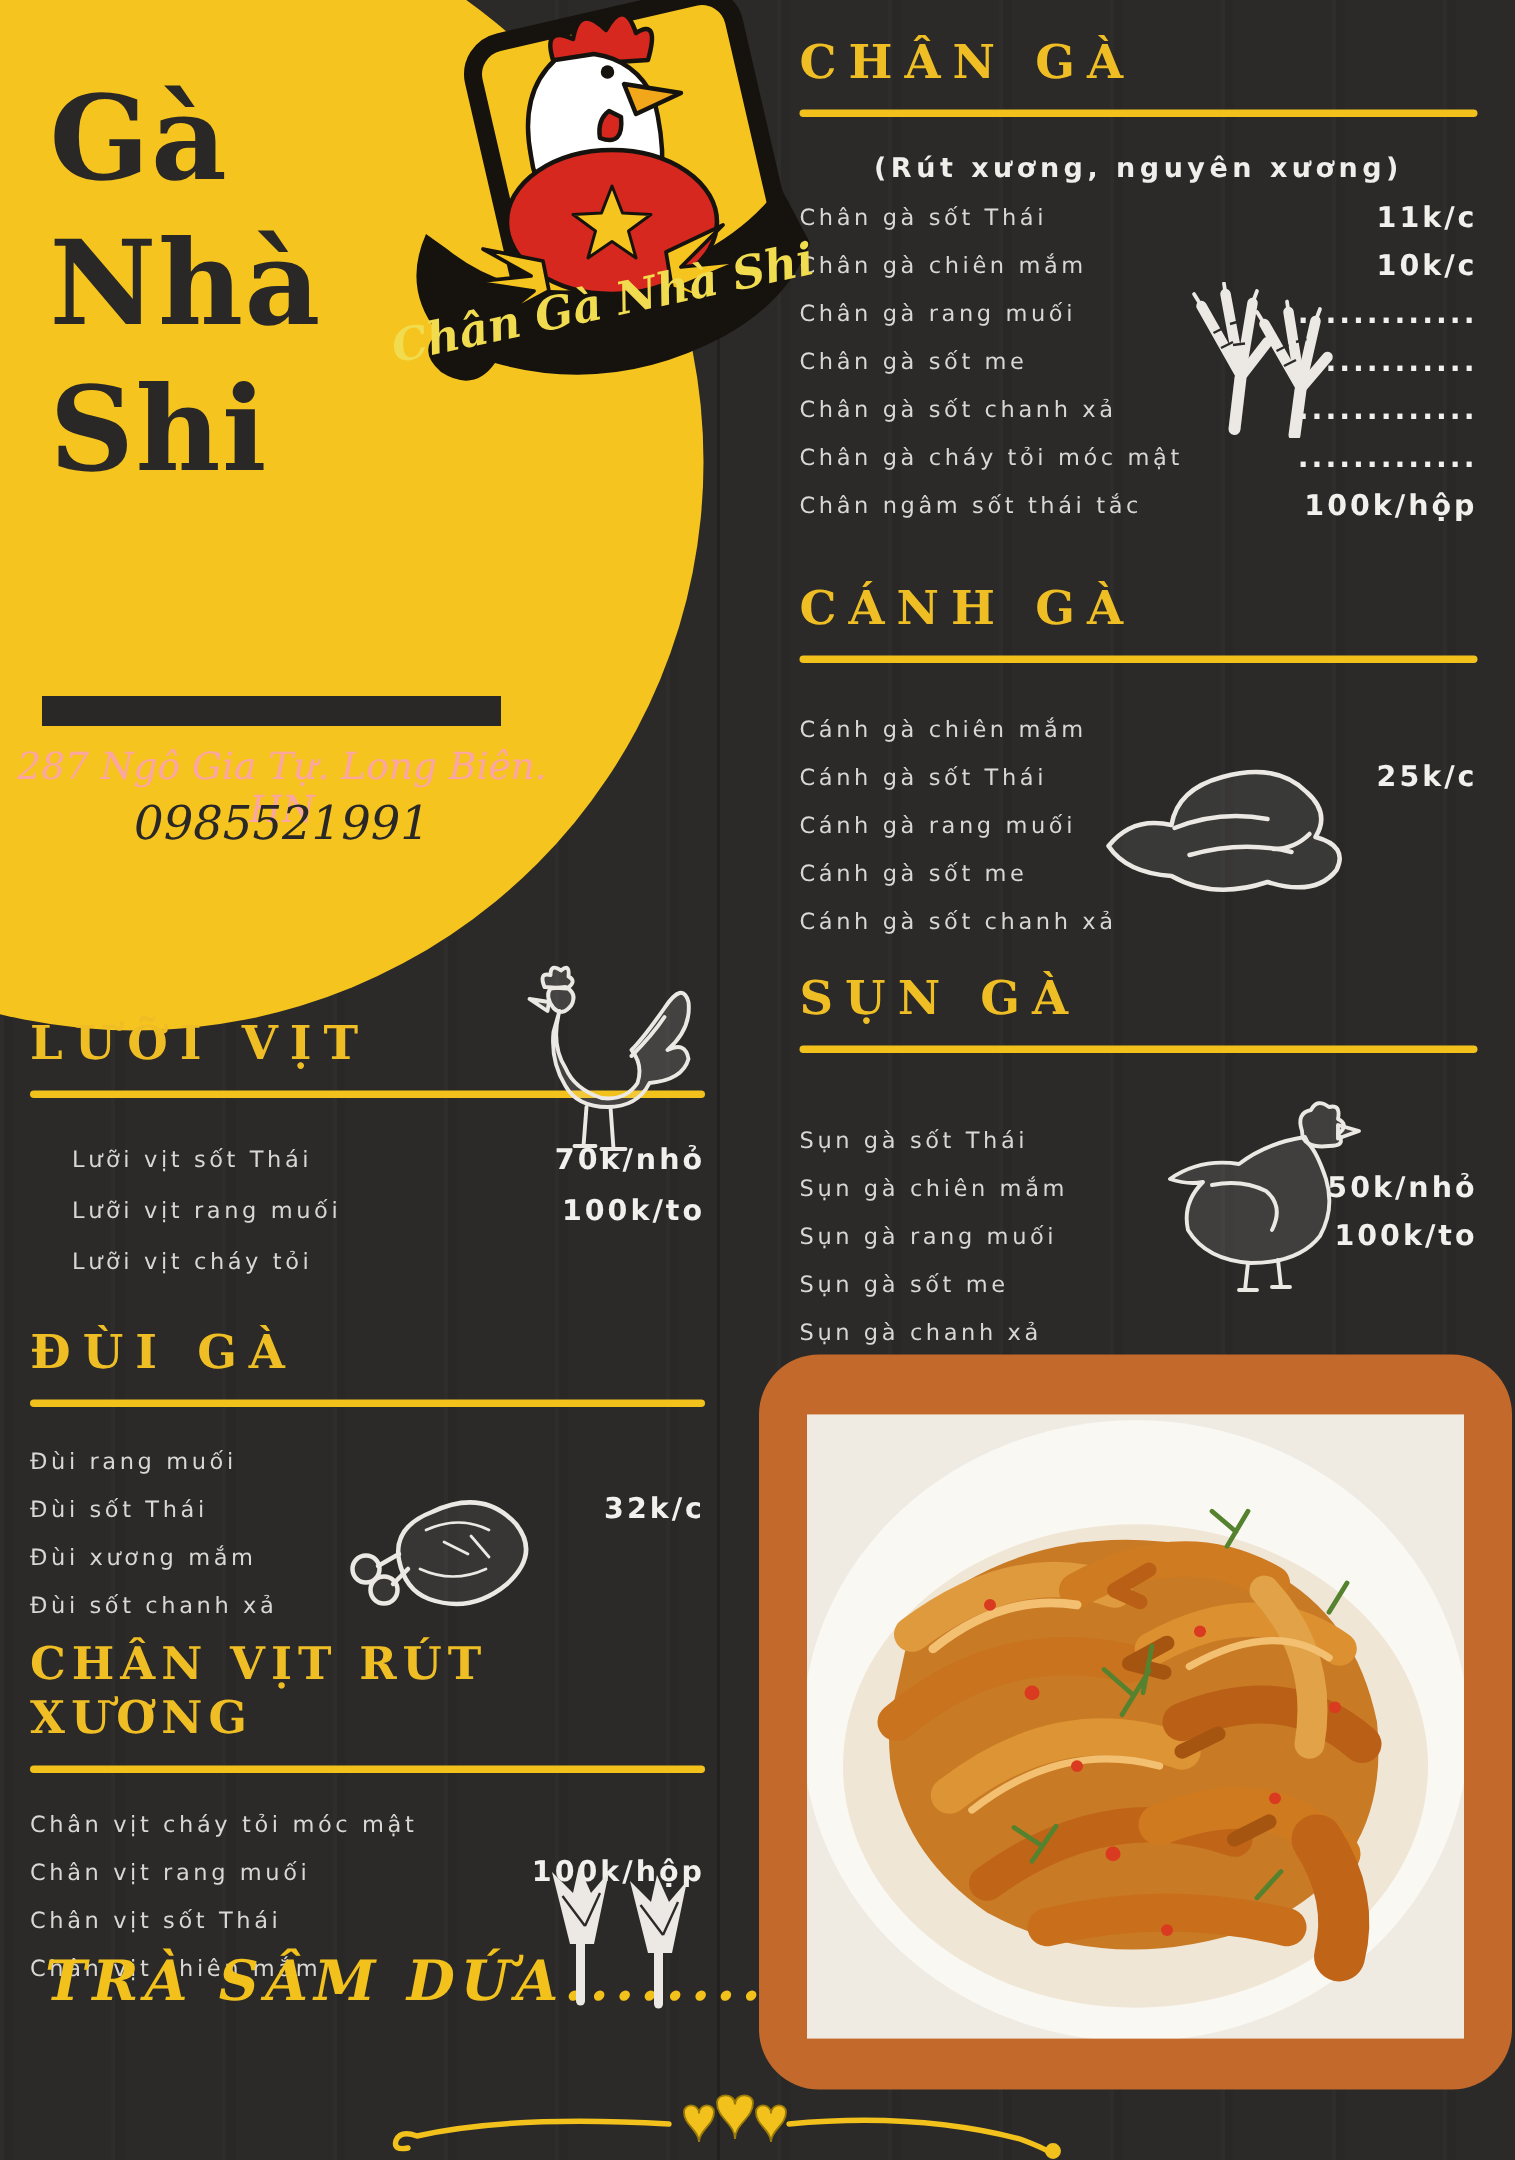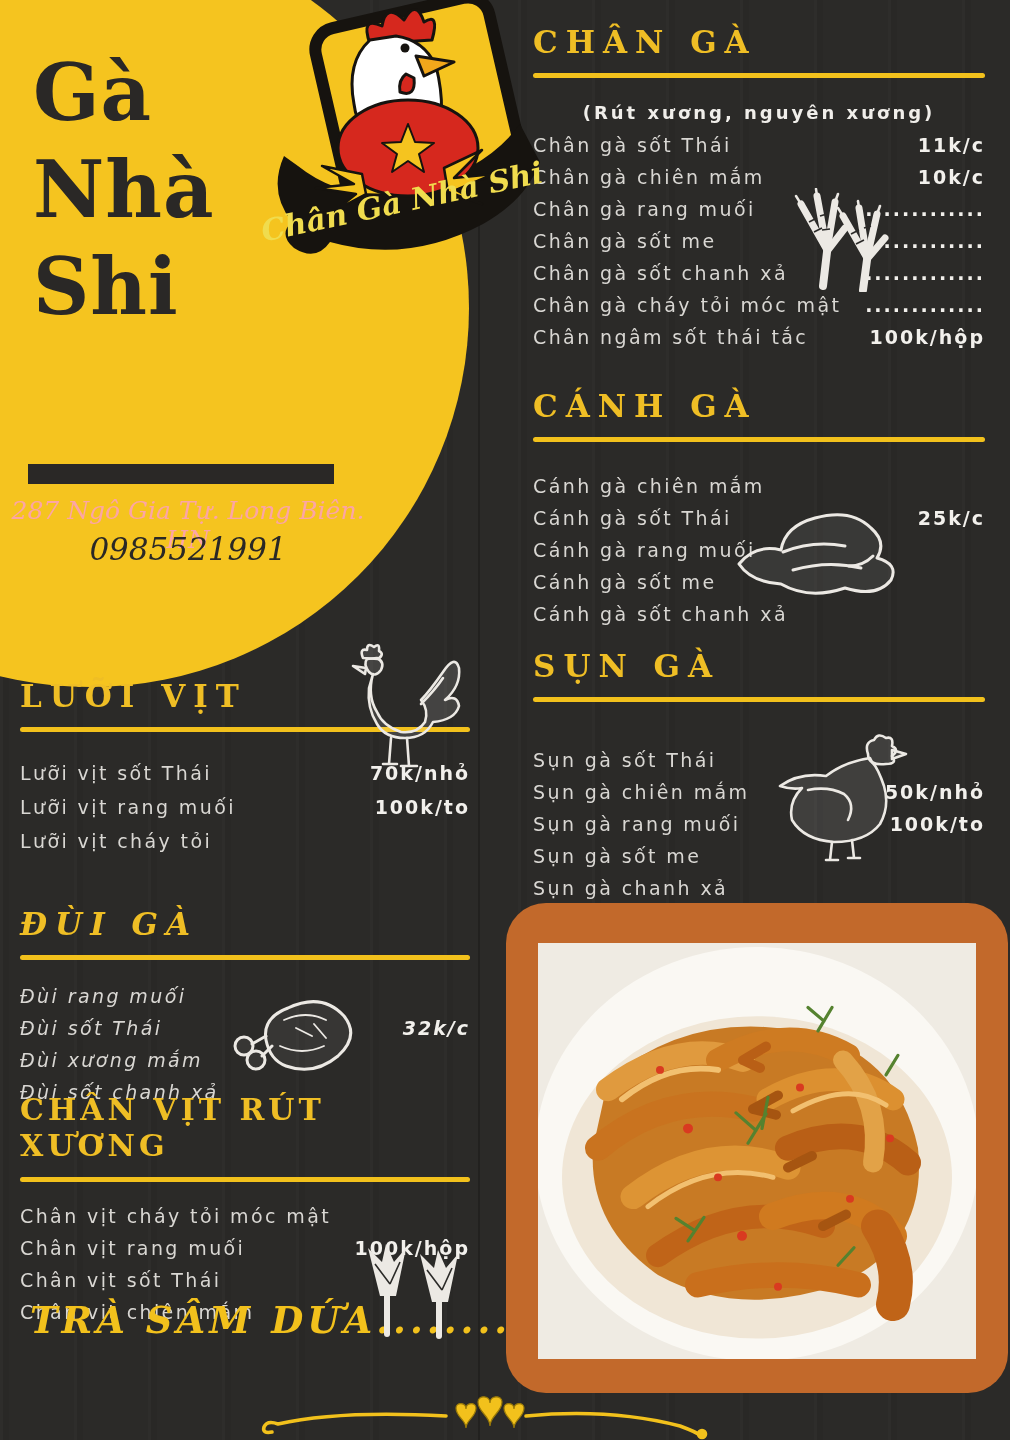--- a/index.html
+++ b/index.html
@@ -27,27 +27,27 @@
   .section{position:absolute;z-index:2;}
   .sec-right{left:533px;width:452px;}
   .sec-left{left:20px;width:450px;}
   .sec-title{margin:0;font-family:"DejaVu Serif",serif;font-weight:800;font-size:31px;line-height:36px;color:#efbe25;letter-spacing:8px;}
   #sec-chan-vit .sec-title{letter-spacing:4px;font-size:30px;}
   .rule{height:5px;background:#f2c11c;margin-top:13px;border-radius:3px;}
   .subtitle{text-align:center;color:#f0eeea;font-weight:700;font-size:18px;letter-spacing:3px;margin-top:24px;}
   .items{margin-top:10px;}
   .row{display:flex;justify-content:space-between;align-items:center;height:32px;}
   #sec-luoi-vit .row{height:34px;}
-  .iname{color:#d9d7d3;font-size:19px;letter-spacing:2.4px;white-space:nowrap;}
+  .iname{color:#d9d7d3;font-size:15px;letter-spacing:2.4px;white-space:nowrap;}
   .iprice{color:#f2f0ec;font-weight:700;font-size:19px;letter-spacing:2px;white-space:nowrap;}
   #sec-chan-ga{top:24px;}  #sec-chan-ga .items{margin-top:6px;}
   #sec-canh-ga{top:388px;} #sec-canh-ga .items{margin-top:28px;}
   #sec-sun-ga{top:648px;}  #sec-sun-ga .items{margin-top:42px;}
-  #sec-luoi-vit{top:678px;} #sec-luoi-vit .items{margin-top:24px;}
-  #sec-dui-ga{top:906px;font-style:italic;}  #sec-dui-ga .items{margin-top:20px;}
+  #sec-luoi-vit{top:678px;} #sec-luoi-vit .items{margin-top:24px;margin-left:28px;}
+  #sec-dui-ga{top:884px;}  #sec-dui-ga .items{margin-top:20px;}
   #sec-chan-vit{top:1092px;} #sec-chan-vit .items{margin-top:18px;}
 
   #tea-line{left:30px;top:1298px;z-index:2;font-family:"DejaVu Serif",serif;font-style:italic;font-weight:800;font-size:37px;color:#f2c11c;letter-spacing:4px;white-space:nowrap;}
 
   
   .illus{position:absolute;z-index:2;pointer-events:none;}
   #illus-feet{left:783px;top:188px;width:112px;height:104px;}
   #illus-wing{left:733px;top:500px;width:178px;height:106px;}
   #illus-hen{left:748px;top:728px;width:208px;height:142px;}
   #illus-rooster{left:333px;top:638px;width:132px;height:142px;}

